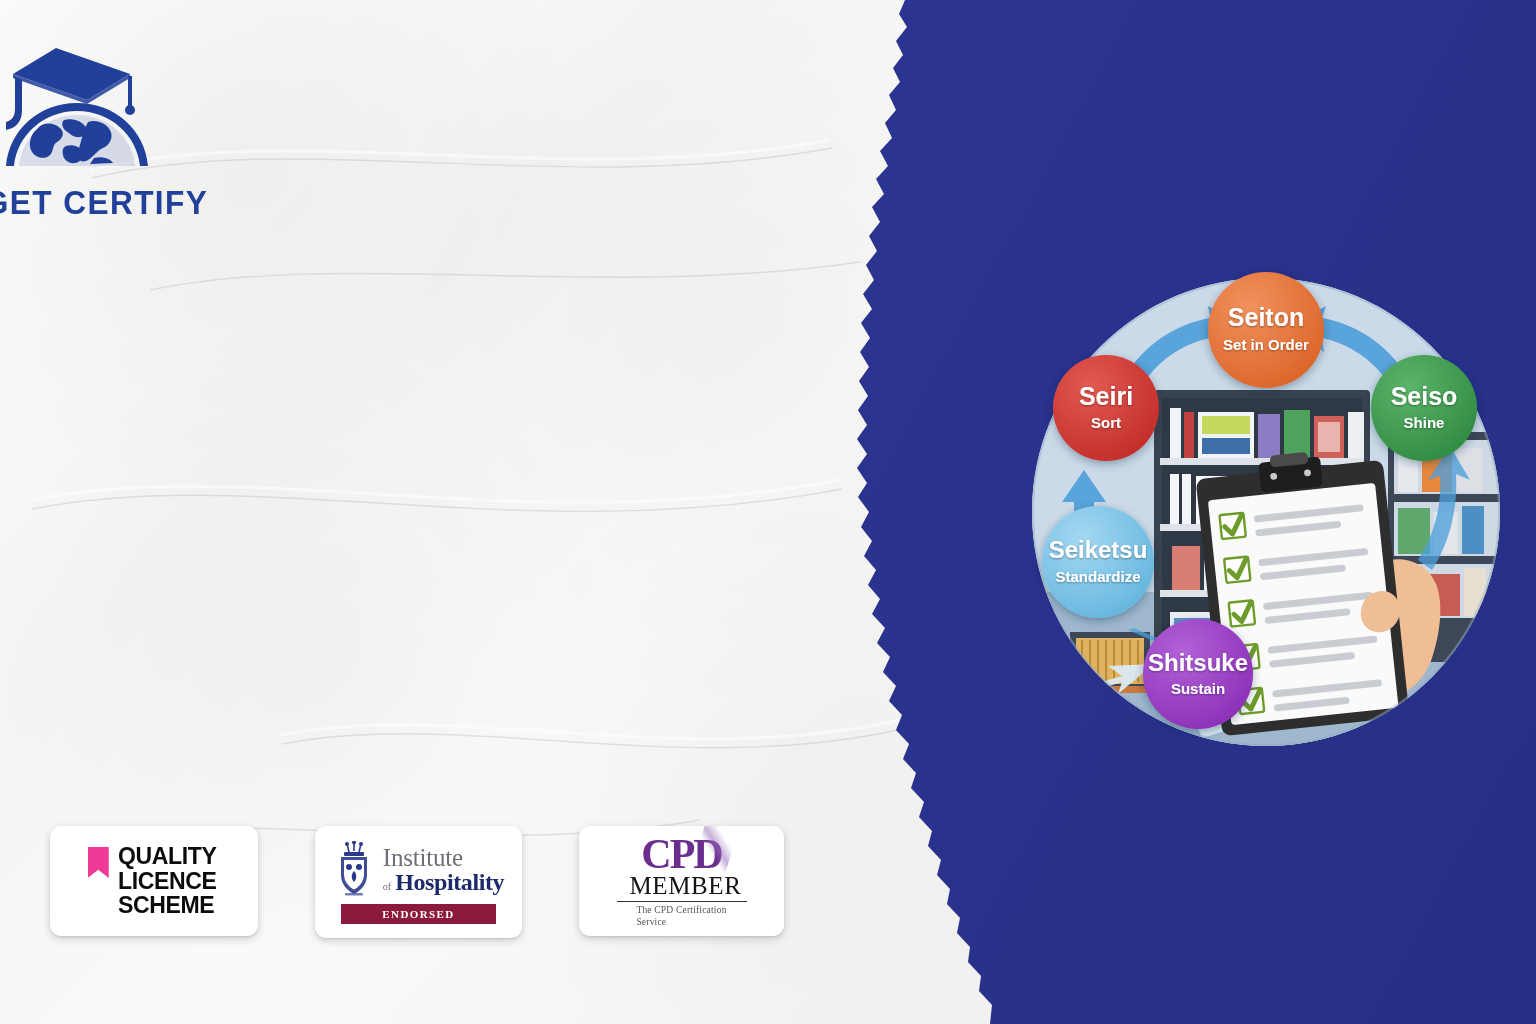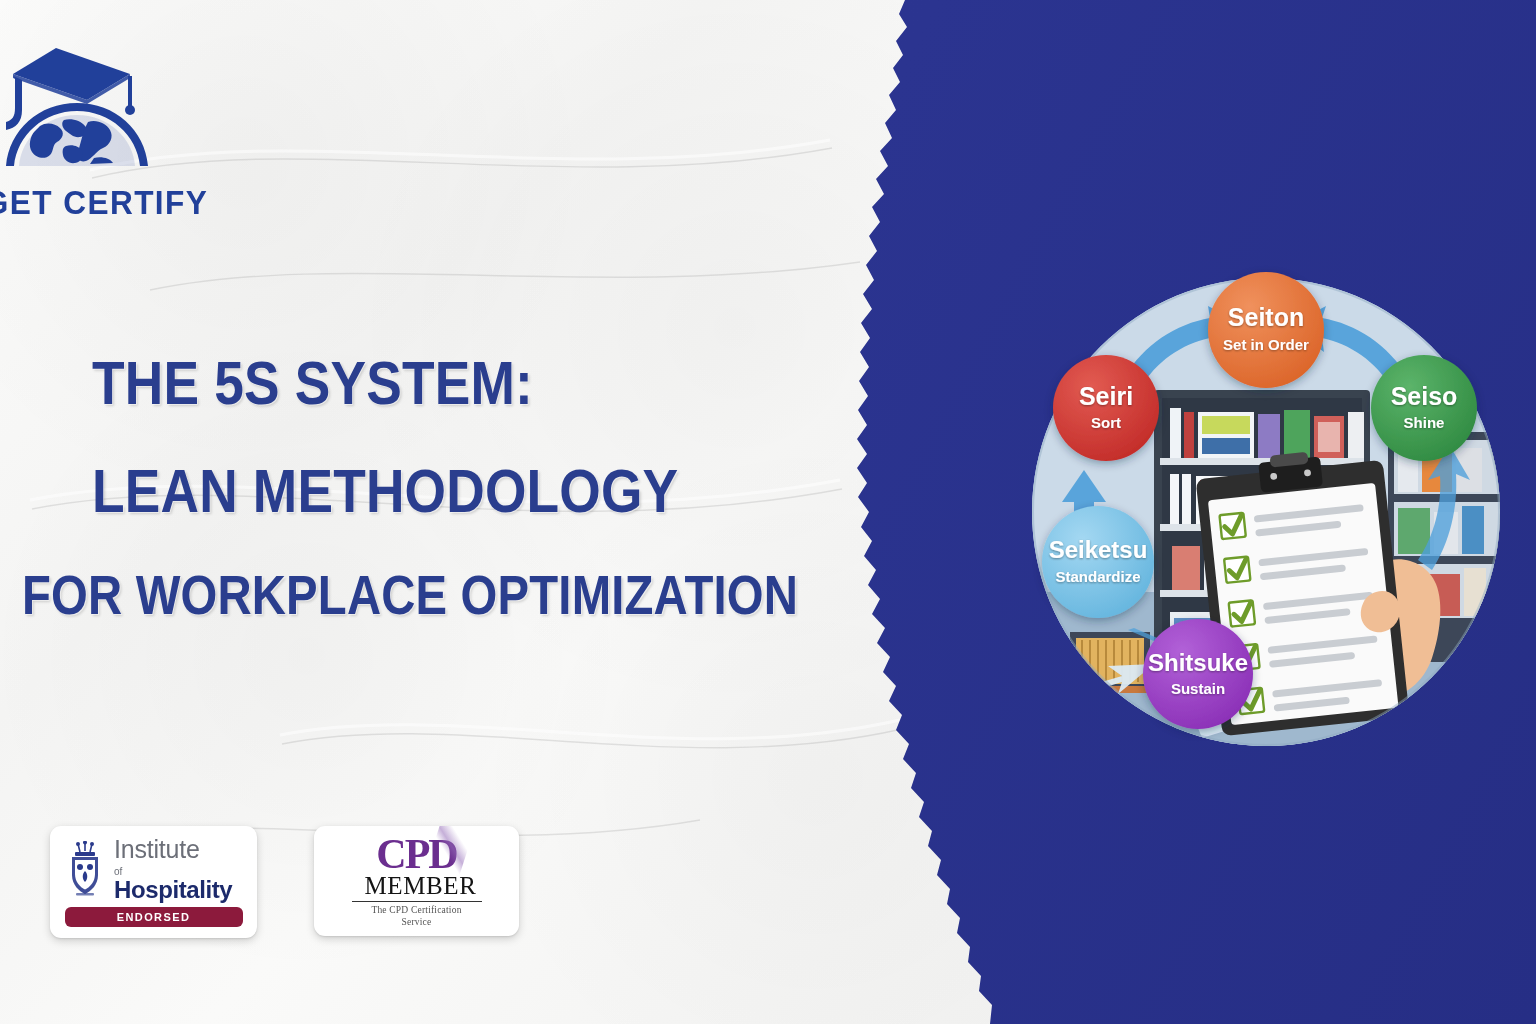--- a/index.html
+++ b/index.html
@@ -54,56 +54,56 @@
     display:flex; align-items:flex-start; gap:57px;
   }
   .badge {
     background:#FFFFFF;
     border-radius:11px;
     box-shadow:0 3px 8px rgba(0,0,0,.17), 0 1px 2px rgba(0,0,0,.10);
     display:flex; align-items:center; justify-content:center;
     overflow:hidden;
   }
   .badge-qls { width:208px; height:110px; padding:10px 12px; }
-  .badge-ioh { width:207px; height:112px; padding:28px 14px; }
+  .badge-ioh { width:207px; height:112px; padding:28px 14px;font-family:Liberation Serif, serif; }
   .badge-cpd { width:205px; height:110px; padding:8px 10px; }
 
   
   .qls-inner { display:flex; align-items:flex-start; gap:9px; }
   .qls-bookmark { width:21px; height:31px; flex:0 0 auto; margin-top:3px;
     background:#EE3A95;
     clip-path:polygon(0 0,100% 0,100% 100%,50% 74%,0 100%); }
   .qls-text { font-weight:700; font-size:24px; line-height:1.03; color:#0B0B0B;
     letter-spacing:-.4px; transform:scaleX(.96); transform-origin:left center; }
 
   
   .ioh-inner { display:flex; flex-direction:column; align-items:center; gap:5px; width:100%; }
   .ioh-top { display:flex; align-items:center; gap:8px; }
   .ioh-crest { width:42px; height:58px; flex:0 0 auto; }
   .ioh-words { line-height:1.0; }
   .ioh-w1 { font-size:25px; color:#6C6F78; font-weight:400; letter-spacing:-.2px; }
   .ioh-w2 { font-size:10px; color:#6C6F78; font-weight:400; display:inline; }
   .ioh-w3 { font-size:24px; color:#1C2A6B; font-weight:700; letter-spacing:-.4px; display:inline; }
   .ioh-banner {
-    width:178px; height:20px; background:#8C1A3C; border-radius:6px;
+    width:155px; height:20px; background:#8C1A3C; border-radius:0;
     display:flex; align-items:center; justify-content:center;
     color:#FFFFFF; font-size:11px; font-weight:700; letter-spacing:1.4px;
   }
 
   
   .cpd-inner { display:flex; flex-direction:column; align-items:center; line-height:1; position:relative; }
   .cpd-top { font-size:42px; font-weight:700; color:#6B2E8F; letter-spacing:-2px;
     font-family:"Liberation Serif", serif; position:relative; }
   .cpd-swoosh { position:absolute; right:-10px; top:-7px; width:34px; height:46px;
     background:linear-gradient(40deg,rgba(150,110,185,.0) 40%,rgba(150,110,185,.55) 55%,rgba(150,110,185,0) 75%);
     transform:rotate(18deg); }
   .cpd-mid { font-size:25px; color:#141414; font-weight:400; letter-spacing:.6px;
     font-family:"Liberation Serif", serif; margin-top:-2px;margin-left:8px; }
   .cpd-rule { width:130px; height:1px; background:#333; margin:3px 0 3px; }
-  .cpd-sub { font-size:9.5px; color:#2A2A2A; text-align:center; line-height:1.25;
+  .cpd-sub { font-size:9.5px; color:#2A2A2A; line-height:1.25;
     font-family:"Liberation Serif", serif; opacity:.82; letter-spacing:.2px; }
 
   
   .graphic { position:absolute; left:1032px; top:262px; width:468px; height:500px; }
   .graphic svg { display:block; width:100%; height:100%; }
 
   .c-label-main { font-weight:700; fill:#FFFFFF; font-family:"Liberation Sans", sans-serif; }
   .c-label-sub  { font-weight:600; fill:#FFFFFF; font-family:"Liberation Sans", sans-serif; }
 </style>
 </head>
@@ -199,28 +199,33 @@
         <path d="M58,108 C64,104 73,105 78,110 C83,114 81,121 75,124 C70,127 72,133 68,137 C63,142 54,140 50,134 C46,128 48,118 53,113 Z"></path>
         <path d="M82,102 C90,100 99,103 103,108 C107,113 104,118 98,119 C92,120 88,116 84,113 C80,110 79,104 82,102 Z"></path>
         <path d="M106,104 C114,101 124,105 128,112 C132,119 128,127 121,130 C114,133 110,141 104,143 C98,145 94,140 96,134 C98,127 100,119 102,112 Z"></path>
         <path d="M84,128 C90,126 97,128 100,133 C103,138 99,144 93,145 C87,146 82,142 81,137 C80,132 81,129 84,128 Z"></path>
         <path d="M112,140 C119,138 128,140 131,145 L108,146 Z"></path>
       </g>
       <text x="2" y="196" font-family="Liberation Sans, sans-serif" font-size="34" font-weight="700" fill="#21409A" letter-spacing="1.5" transform="scale(0.93,1)">GET CERTIFY</text>
     </svg>
   </div>
 
-  <div class="title-block">
-    <div class="title-line tl-1">THE 5S SYSTEM:</div>
-    <div class="title-line tl-2">LEAN METHODOLOGY</div>
-    <div class="title-line tl-3">FOR WORKPLACE OPTIMIZATION</div>
-  </div>
 
   <div class="badges">
 
+    <div class="badge badge-qls">
+      <div class="qls-inner">
+        <div class="qls-bookmark"></div>
+        <div class="qls-text">
+          <div>QUALITY</div>
+          <div>LICENCE</div>
+          <div>SCHEME</div>
+        </div>
+      </div>
+    </div>
 
     <div class="badge badge-ioh">
       <div class="ioh-inner">
         <div class="ioh-top">
           <svg class="ioh-crest" viewBox="0 0 42 58">
             <g fill="#2A3A8C">
               <path d="M14,3 L16,11 M21,1 L21,10 M28,3 L26,11" stroke="#2A3A8C" stroke-width="1.6" fill="none"></path>
               <circle cx="14" cy="3" r="2"></circle>
                 <circle cx="21" cy="1.5" r="2"></circle>
                 <circle cx="28" cy="3" r="2"></circle>

